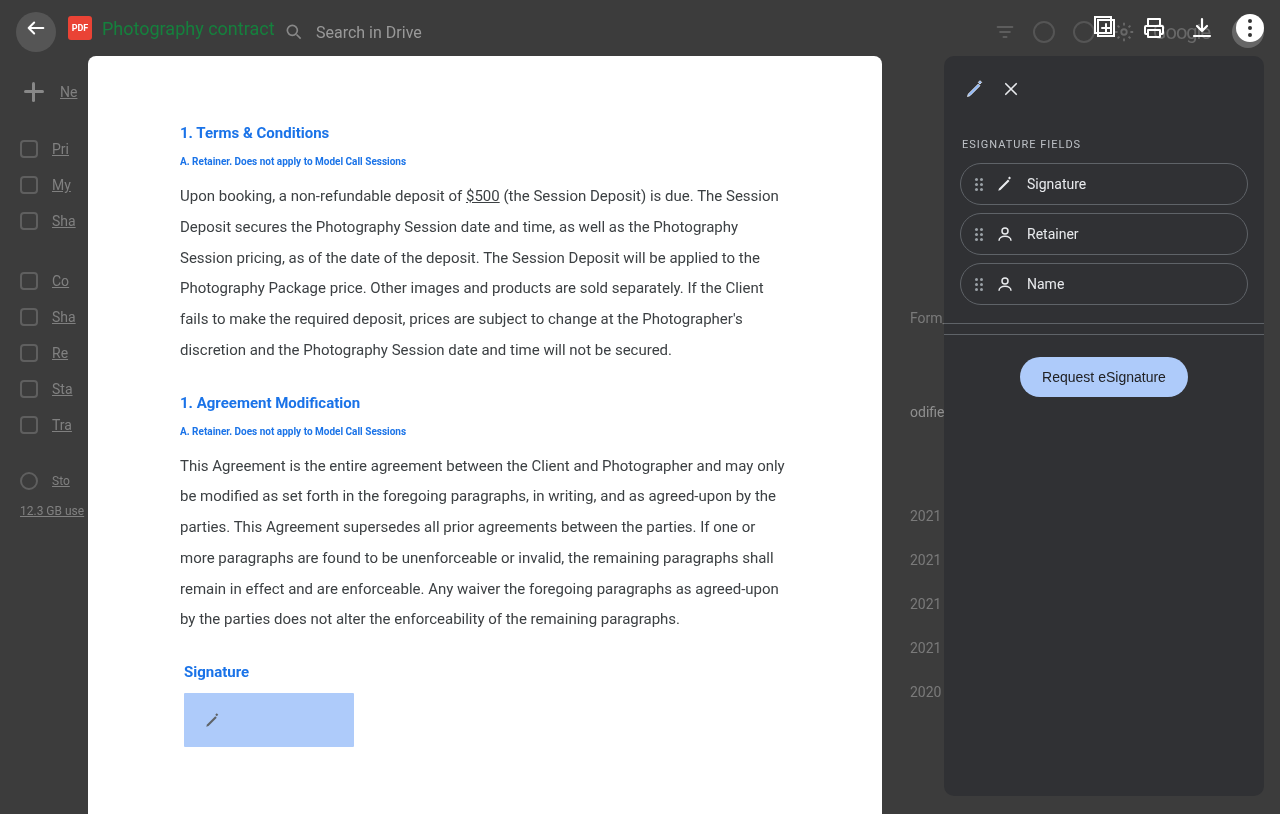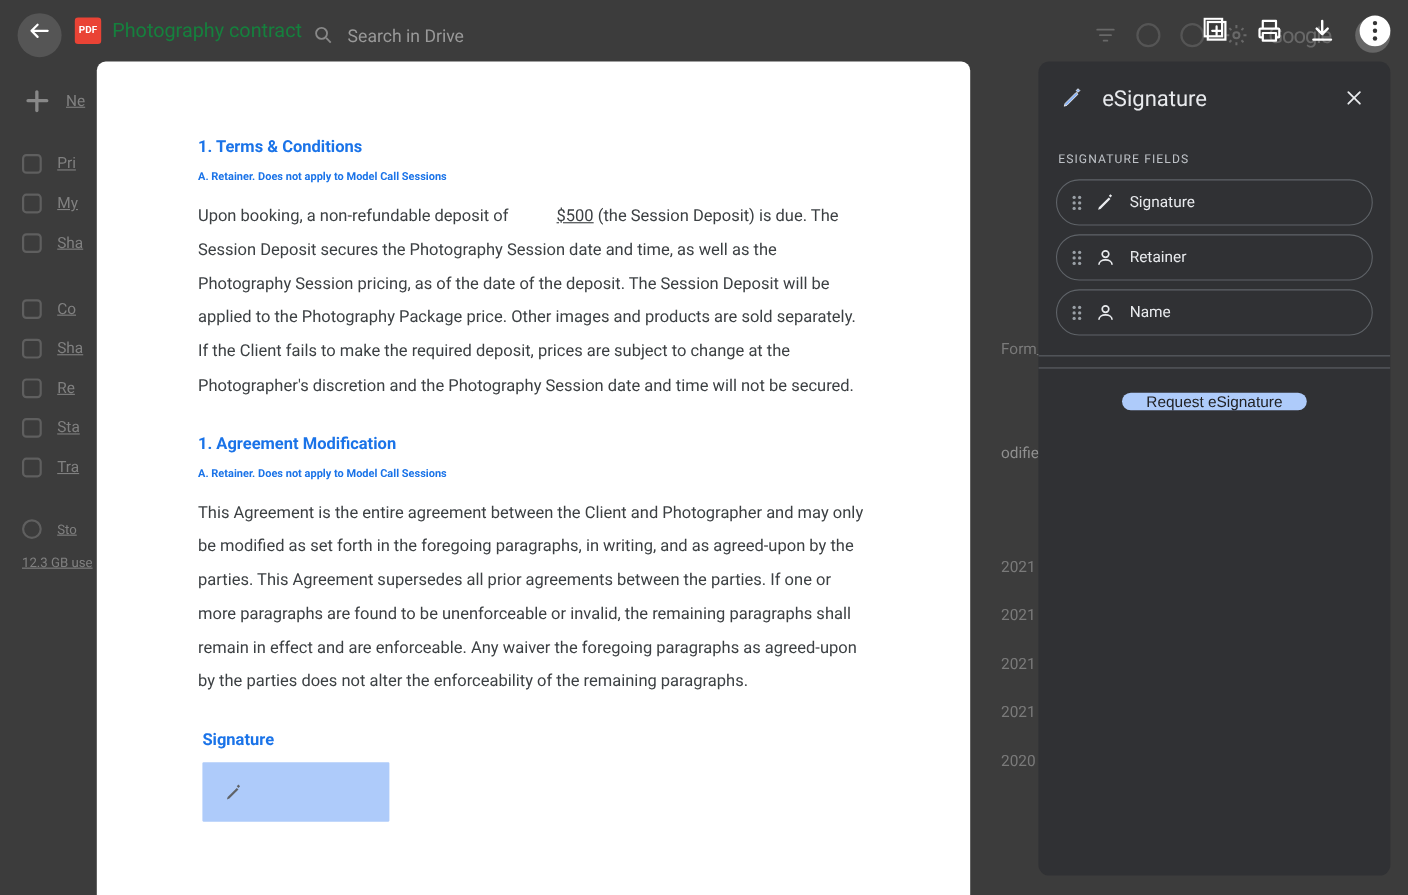--- a/index.html
+++ b/index.html
@@ -91,21 +91,21 @@
     border-radius: 8px 8px 0 0;
   }
   .doc-page h4.sec { color: #1a73e8; font-size: 15px; font-weight: 700; margin-bottom: 14px; }
   .doc-page h4.sub { color: #1a73e8; font-size: 10px; font-weight: 700; margin-bottom: 14px; }
   .doc-page p.body { color: #3c4043; font-size: 15px; line-height: 2.05; margin-bottom: 28px; }
   .doc-page .sig-label { color: #1a73e8; font-size: 15px; font-weight: 700; margin: 28px 0 12px 4px; }
   .doc-page .sig-box {
     width: 170px; height: 54px; background: #aecbfa; border-radius: 1px;
     display: flex; align-items: center; padding-left: 20px; margin-left: 4px;
   }
-  .underline { text-decoration: underline; margin-left: 40px; }
+  .underline { text-decoration: underline; }
 
   
   .esig-panel {
     position: absolute; top: 56px; right: 16px; width: 320px; height: 740px;
     background: #303134; border-radius: 10px; z-index: 6;
     color: #e8eaed; display: flex; flex-direction: column; overflow: hidden;
   }
   .esig-panel .panel-header {
     display:flex; align-items:center; padding: 20px 18px 18px 18px; gap: 14px;
   }
@@ -127,21 +127,21 @@
   .esig-panel .drag-handle .r { display:flex; gap:2px; }
   .esig-panel .drag-handle .d { width:3px; height:3px; background:#9aa0a6; border-radius:50%; }
   .esig-panel .field-icon { width:20px; display:flex; align-items:center; justify-content:center; }
   .esig-panel .field-label { font-size: 14px; color: #e8eaed; }
 
   .esig-panel .divider { height:1px; background:#5f6368; margin: 10px 0 0 0; }
 
   .esig-panel .action-area { display:flex; justify-content:center; padding: 22px 0; }
   .esig-panel .req-btn {
     background: #aecbfa; color: #202124; font-size: 14px; font-weight: 500;
-    border: none; padding: 0 22px; border-radius: 22px; cursor: pointer;
+    border: none; padding: 12px 22px; border-radius: 22px; cursor: pointer;
   }
 
   svg { display:block; }
   .pen-svg path { stroke:#e8eaed; }
 </style>
 </head>
 <body>
 
 <div class="backdrop">
   <div class="topbar">
@@ -279,21 +279,20 @@
   </div>
 </div>
 
 <div class="esig-panel">
   <div class="panel-header">
     <div class="pen-circle">
       <svg class="pen-svg" width="20" height="20" viewBox="0 0 24 24">
           <path d="M3 21l3-1L18 8l-2-2L4 18l-1 3zM16 4l2 2 2-2-2-2-2 2z" fill="#8ab4f8"></path>
         </svg>
     </div>
-    <div class="panel-title">eSignature</div>
     <div class="close-x">
       <svg width="18" height="18" viewBox="0 0 24 24">
           <path d="M5 5l14 14M19 5L5 19" stroke="#e8eaed" stroke-width="2.2" stroke-linecap="round"></path>
         </svg>
     </div>
   </div>
 
   <div class="section-label">ESIGNATURE FIELDS</div>
 
   <div class="field-row">

